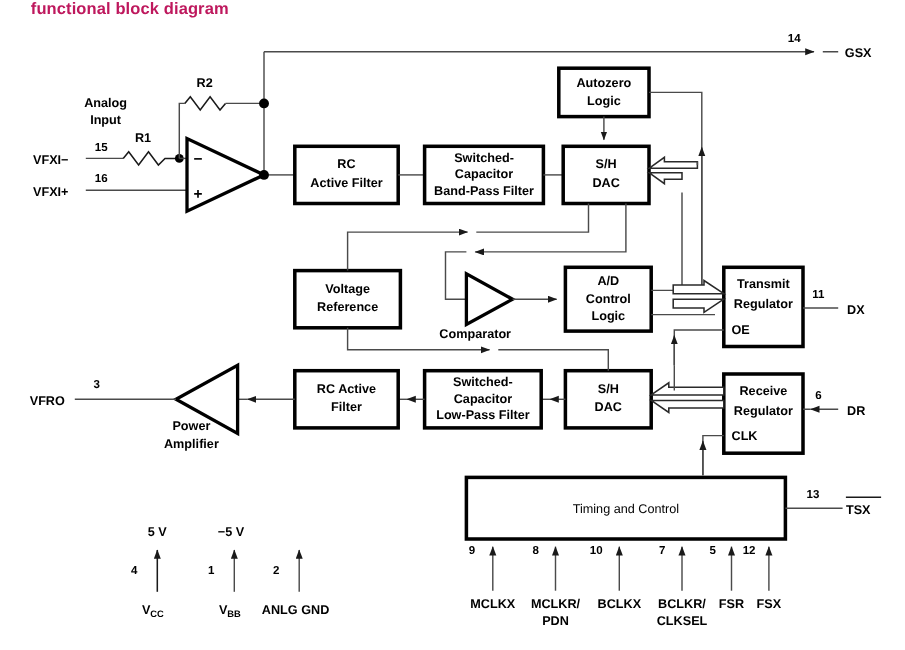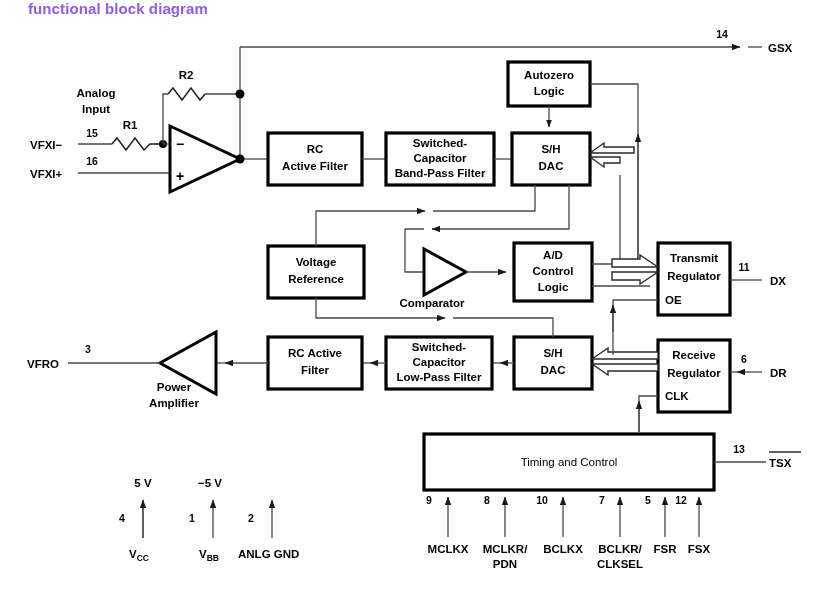--- a/index.html
+++ b/index.html
@@ -16,21 +16,21 @@
     height: 591px;
     background: #ffffff;
     overflow: hidden;
   }
   #title {
     position: absolute;
     left: 28px;
     top: 0px;
     font-size: 15px;
     font-weight: bold;
-    color: #8b5cf6;
+    color: #be185d;
     letter-spacing: 0.1px;
   }
   svg#diagram {
     position: absolute;
     left: 0;
     top: 0;
     width: 823px;
     height: 591px;
   }
   .blk-label {

